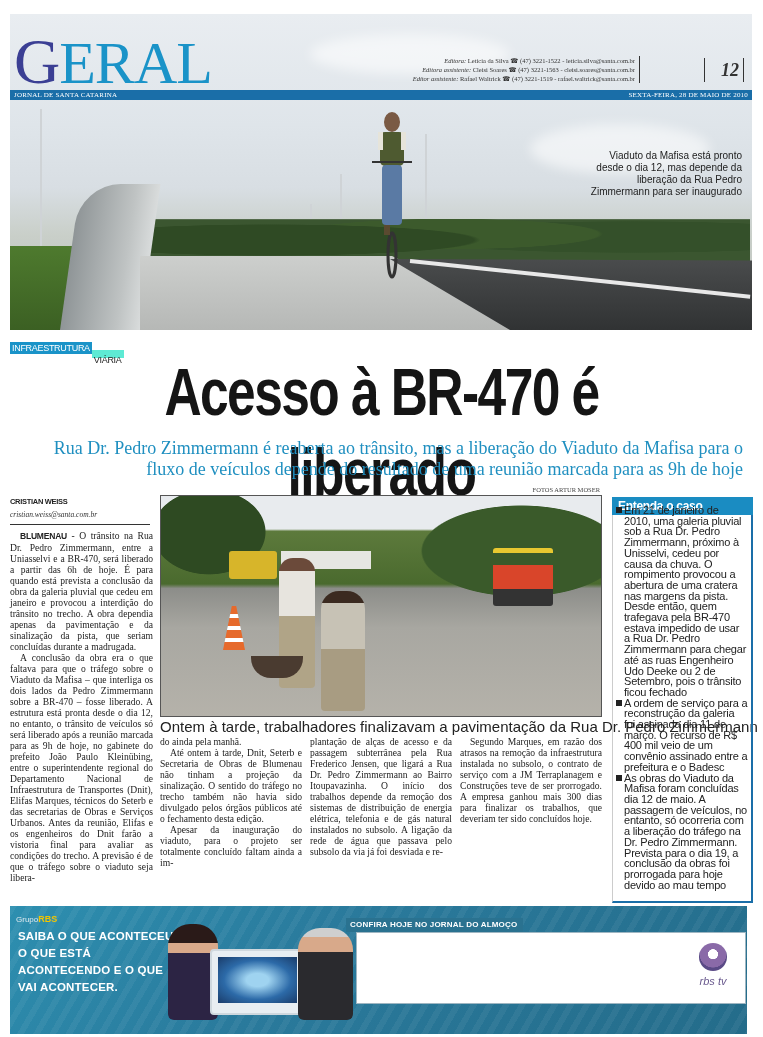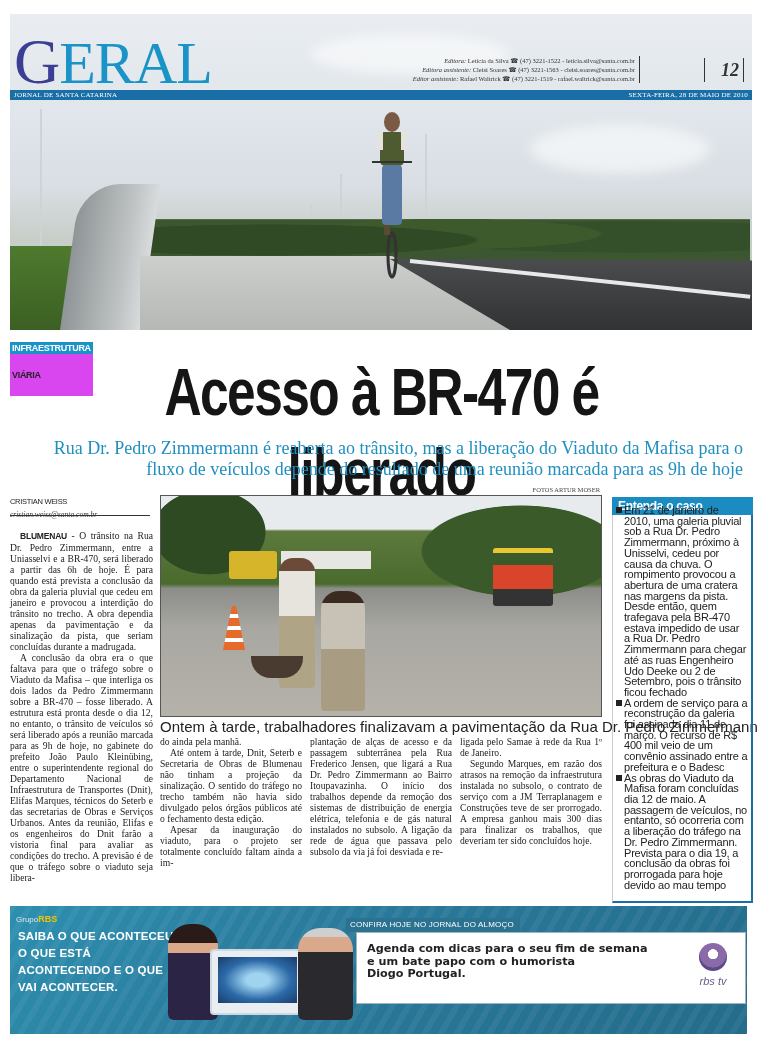--- a/index.html
+++ b/index.html
@@ -48,35 +48,35 @@
   .hero .road { position:absolute; left:380px; top:245px; width:362px; height:75px; background: linear-gradient(180deg,#4a4c4d,#2f3132); clip-path: polygon(0 0, 100% 2%, 100% 100%, 35% 100%); }
   .hero .curb { position:absolute; left:400px; top:245px; width:342px; height:4px; background:#e8e8e8; transform: rotate(6deg); transform-origin: left; }
   .hero .cyclist { position:absolute; left:352px; top:96px; width:60px; height:170px; }
   .hero .lamp { position:absolute; width:2px; background:#cfd3d6; }
   .hero-caption {
     position: absolute; right: 10px; top: 136px; text-align: right;
     font-family: "Liberation Sans", sans-serif; font-size: 10px; line-height: 12px; color: #222;
   }
 
   
-  .kicker { position:absolute; left:10px; top:342px; height:12px; display:flex; font-family:"Liberation Sans", sans-serif; font-weight:bold; font-size:9px; line-height:12px; letter-spacing:-0.3px;flex-direction:column; }
+  .kicker { position:absolute; left:10px; top:342px; height:12px; display:flex; font-family:"Liberation Sans", sans-serif; font-weight:normal; font-size:9px; line-height:12px; letter-spacing:-0.3px; }
   .kicker .k1 { background:#1a93c8; color:#fff; padding:0 2px; }
-  .kicker .k2 { background:#d946ef; color:#222; padding:15px 2px; }
+  .kicker .k2 { background:#5eead4; color:#222; padding:4px 2px;margin-top:8px; }
   .headline {
     position:absolute; left:0; width:763px; top:352px; text-align:center;
     font-family: "Liberation Sans", sans-serif; font-weight:bold; font-size:66px; line-height:80px;
     color:#151515; letter-spacing:-2px; transform: scaleX(0.78); transform-origin: center;
   }
   .subhead {
     position:absolute; left:20px; width:723px; top:438px; text-align:right;
     font-family: "Liberation Serif", serif; font-size:18px; line-height:21px; color:#1f8fc0;
   }
 
   
-  .byline { position:absolute; left:10px; top:497px; width:140px; border-bottom:1px solid #333; font-family:"Liberation Sans", sans-serif; font-size:7.5px; font-weight:normal; letter-spacing:-0.3px; padding-bottom:9px; }
+  .byline { position:absolute; left:10px; top:497px; width:140px; border-bottom:1px solid #333; font-family:"Liberation Sans", sans-serif; font-size:7.5px; font-weight:bold; letter-spacing:-0.3px; padding-bottom:18px; }
   .byline-email { position:absolute; left:10px; top:510px; font-style:italic; font-size:7.5px; color:#333; }
   .col { position:absolute; font-size:9.6px; line-height:11px; text-align:justify; hyphens:auto; color:#222; }
   .col p { text-indent: 10px; }
   .col p.first { text-indent: 10px; }
   .col .dateline { font-family:"Liberation Sans", sans-serif; font-weight:bold; font-size:8.5px; letter-spacing:-0.2px; }
   .col-left { left:10px; top:530px; width:143px; }
 
   
   .photo-credit { position:absolute; left:300px; width:300px; top:486px; text-align:right; font-size:6.5px; color:#444; }
   .photo2 { position:absolute; left:160px; top:495px; width:442px; height:222px; border:1px solid #555; overflow:hidden;
@@ -106,21 +106,21 @@
   
   .ad { position:absolute; left:10px; top:906px; width:737px; height:128px; background: linear-gradient(135deg,#2d8fb0 0%, #2a7a9c 40%, #246c8a 100%); overflow:hidden; }
   .ad .stripes { position:absolute; inset:0; background: repeating-linear-gradient(120deg, rgba(255,255,255,0.05) 0 6px, rgba(255,255,255,0) 6px 14px); }
   .ad-brand { position:absolute; left:6px; top:8px; font-family:"Liberation Sans", sans-serif; font-size:8px; color:#dfeaf0; }
   .ad-brand b { color:#f2c400; font-weight:bold; font-size:9px; }
   .ad-slogan { position:absolute; left:8px; top:22px; width:160px; font-family:"Liberation Sans", sans-serif; font-weight:bold; font-size:11.5px; line-height:17px; color:#fff; letter-spacing:0.2px; }
   .ad .woman { position:absolute; left:158px; top:18px; width:50px; height:96px; background: linear-gradient(180deg,#2a1a18 0 20%, #d9a98a 20% 30%, #2c2444 30%); border-radius:22px 22px 6px 6px; }
   .ad .tv { position:absolute; left:200px; top:43px; width:95px; height:66px; background:#e8eef2; border-radius:4px; border:2px solid #cfd8de; }
   .ad .tv .screen { position:absolute; left:6px; top:6px; right:6px; bottom:10px; background: radial-gradient(ellipse at 50% 50%, #9fd3f0 0 20%, #2c6aa8 60%, #1a3c6a 100%); }
   .ad .man { position:absolute; left:288px; top:22px; width:55px; height:92px; background: linear-gradient(180deg,#cfcfcf 0 10%, #d8a98a 10% 26%, #2a2a2e 26%); border-radius:22px 22px 6px 6px; }
-  .ad-tab { position:absolute; left:336px; top:12px; height:14px; background:#2a7290; color:#fff; font-family:"Liberation Sans", sans-serif; font-weight:normal; font-size:8px; line-height:14px; padding:0 6px 0 4px; letter-spacing:0.2px;text-align:center; }
+  .ad-tab { position:absolute; left:336px; top:12px; height:14px; background:#2a7290; color:#fff; font-family:"Liberation Sans", sans-serif; font-weight:bold; font-size:8px; line-height:14px; padding:0 6px 0 4px; letter-spacing:0.2px;text-align:center; }
   .ad-card { position:absolute; left:346px; top:26px; width:390px; height:72px; background:#fff; border:1px solid #9fb6c2; }
   .ad-card-text { position:absolute; left:10px; top:10px; width:300px; font-family:"DejaVu Sans", sans-serif; font-weight:bold; font-size:11.2px; line-height:12.5px; color:#222; }
   .ad-logo { position:absolute; right:12px; top:10px; width:40px; height:48px; }
   .ad-logo .globe { position:absolute; left:6px; top:0; width:28px; height:28px; border-radius:50%; background: radial-gradient(circle at 50% 40%, #fff 0 22%, #8a6aa8 24% 60%, #5a4a86 62%); }
   .ad-logo .wordmark { position:absolute; left:0; top:32px; width:40px; text-align:center; font-family:"Liberation Sans", sans-serif; font-style:italic; font-size:11px; color:#6a5a8e; }
 </style>
 </head>
 <body>
 
 <div class="hero">
@@ -157,20 +157,23 @@
     <div><i>Editora assistente:</i> <span>Cleisi Soares  ☎ (47) 3221-1563 - cleisi.soares@santa.com.br</span></div>
     <div><i>Editor assistente:</i> <span>Rafael Waltrick  ☎ (47) 3221-1519 - rafael.waltrick@santa.com.br</span></div>
   </div>
   <div class="page-num-box">12</div>
 
   <div class="blue-bar">
     <span>JORNAL DE SANTA CATARINA</span>
     <span>SEXTA-FEIRA, 28 DE MAIO DE 2010</span>
   </div>
 
+  <div class="hero-caption" style="width:160px;">
+    <span>Viaduto da Mafisa está pronto desde o dia 12, mas depende da liberação da Rua Pedro Zimmermann para ser inaugurado</span>
+  </div>
 </div>
 
 <div class="kicker">
   <span class="k1">INFRAESTRUTURA</span>
   <span class="k2">VIÁRIA</span>
 </div>
 <h1 class="headline">Acesso à BR-470 é liberado</h1>
 <div class="subhead">Rua Dr. Pedro Zimmermann é reaberta ao trânsito, mas a liberação do Viaduto da Mafisa para o fluxo de veículos depende do resultado de uma reunião marcada para as 9h de hoje</div>
 
 <div class="byline">CRISTIAN WEISS</div>
@@ -197,21 +200,20 @@
 
 <div class="col col-mid1">
   <p style="text-indent:0">do ainda pela manhã.</p>
   <p>Até ontem à tarde, Dnit, Seterb e Secretaria de Obras de Blumenau não tinham a projeção da sinalização. O sentido do tráfego no trecho também não havia sido divulgado pelos órgãos públicos até o fechamento desta edição.</p>
   <p>Apesar da inauguração do viaduto, para o projeto ser totalmente concluído faltam ainda a im-</p>
 </div>
 <div class="col col-mid2">
   <p style="text-indent:0">plantação de alças de acesso e da passagem subterrânea pela Rua Frederico Jensen, que ligará a Rua Dr. Pedro Zimmermann ao Bairro Itoupavazinha. O início dos trabalhos depende da remoção dos sistemas de distribuição de energia elétrica, telefonia e de gás natural instalados no subsolo. A ligação da rede de água que passava pelo subsolo da via já foi desviada e re-</p>
 </div>
 <div class="col col-mid3">
-  <p style="text-indent:0">ligada pelo Samae à rede da Rua 1º de Janeiro.</p>
   <p>Segundo Marques, em razão dos atrasos na remoção da infraestrutura instalada no subsolo, o contrato de serviço com a JM Terraplanagem e Construções teve de ser prorrogado. A empresa ganhou mais 300 dias para finalizar os trabalhos, que deveriam ter sido concluídos hoje.</p>
 </div>
 
 <div class="sidebar-box"></div>
 <div class="sidebar-head">Entenda o caso</div>
 <ul class="sidebar-list">
   <li><span class="sq"></span><span>Em 21 de janeiro de 2010, uma galeria pluvial sob a Rua Dr. Pedro Zimmermann, próximo à Unisselvi, cedeu por causa da chuva. O rompimento provocou a abertura de uma cratera nas margens da pista. Desde então, quem trafegava pela BR-470 estava impedido de usar a Rua Dr. Pedro Zimmermann para chegar até as ruas Engenheiro Udo Deeke ou 2 de Setembro, pois o trânsito ficou fechado</span></li>
   <li><span class="sq"></span><span>A ordem de serviço para a reconstrução da galeria foi assinada dia 11 de março. O recurso de R$ 400 mil veio de um convênio assinado entre a prefeitura e o Badesc</span></li>
   <li><span class="sq"></span><span>As obras do Viaduto da Mafisa foram concluídas dia 12 de maio. A passagem de veículos, no entanto, só ocorreria com a liberação do tráfego na Dr. Pedro Zimmermann. Prevista para o dia 19, a conclusão da obras foi prorrogada para hoje devido ao mau tempo</span></li>
 </ul>
@@ -220,23 +222,18 @@
   <div class="stripes"></div>
   <div class="ad-brand"><span>Grupo</span><b>RBS</b></div>
   <div class="ad-slogan">SAIBA O QUE ACONTECEU, O QUE ESTÁ ACONTECENDO E O QUE VAI ACONTECER.</div>
   <div class="woman"></div>
   <div class="tv">
       <div class="screen"></div>
     </div>
   <div class="man"></div>
   <div class="ad-tab">CONFIRA HOJE NO JORNAL DO ALMOÇO</div>
   <div class="ad-card">
-    <div class="ad-card-text">
-      <div>Agenda com dicas para o seu fim de semana</div>
-      <div>e um bate papo com o humorista</div>
-      <div>Diogo Portugal.</div>
-    </div>
     <div class="ad-logo">
       <div class="globe"></div>
       <div class="wordmark">rbs tv</div>
     </div>
   </div>
 </div>
 
 </body></html>

